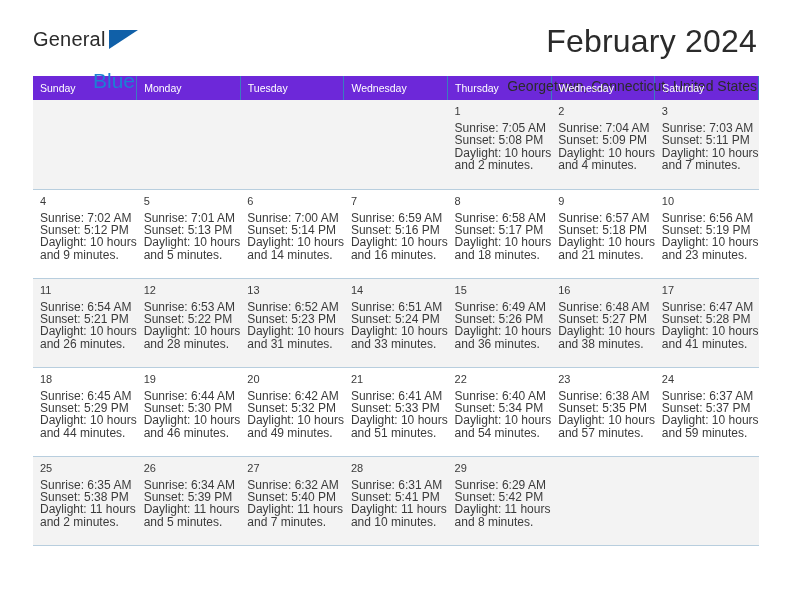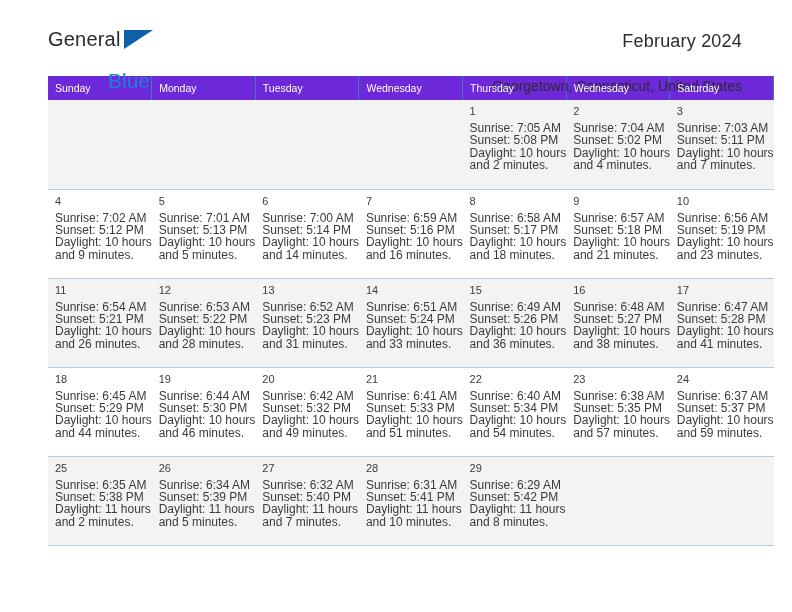--- a/index.html
+++ b/index.html
@@ -12,21 +12,21 @@
     height: 612px;
     font-family: "Liberation Sans", sans-serif;
     color: #2b2b2b;
     overflow: hidden;
   }
   .page {
     position: relative;
     width: 792px;
     height: 612px;
     box-sizing: border-box;
-    padding: 0 48px;
+    padding: 0 33px;
   }
 
   
   .header {
     display: flex;
     align-items: flex-start;
     justify-content: space-between;
     padding-top: 26px;
     height: 72px;
     box-sizing: border-box;
@@ -63,21 +63,21 @@
     color: #1c7fd4;
     font-family: "Liberation Sans", sans-serif;
     margin-top: 20px;
   }
   .title-block {
     text-align: right;
     flex: 0 0 auto;
     padding-right: 2px;
   }
   .month-title {
-    font-size: 18px;
+    font-size: 32px;
     font-weight: normal;
     color: #2b2b2b;
     line-height: 30px;
     letter-spacing: 0.2px;
   }
   .location {
     font-size: 14px;
     color: #2b2b2b;
     line-height: 20px;
     margin-top: 20px;
@@ -202,21 +202,21 @@
               <div>Sunrise: 7:05 AM</div>
               <div>Sunset: 5:08 PM</div>
               <div>Daylight: 10 hours</div>
               <div>and 2 minutes.</div>
             </div>
           </td>
         <td>
             <div class="daynum">2</div>
             <div class="info">
               <div>Sunrise: 7:04 AM</div>
-              <div>Sunset: 5:02 PM</div>
+              <div>Sunset: 5:09 PM</div>
               <div>Daylight: 10 hours</div>
               <div>and 4 minutes.</div>
             </div>
           </td>
         <td>
             <div class="daynum">3</div>
             <div class="info">
               <div>Sunrise: 7:03 AM</div>
               <div>Sunset: 5:11 PM</div>
               <div>Daylight: 10 hours</div>

